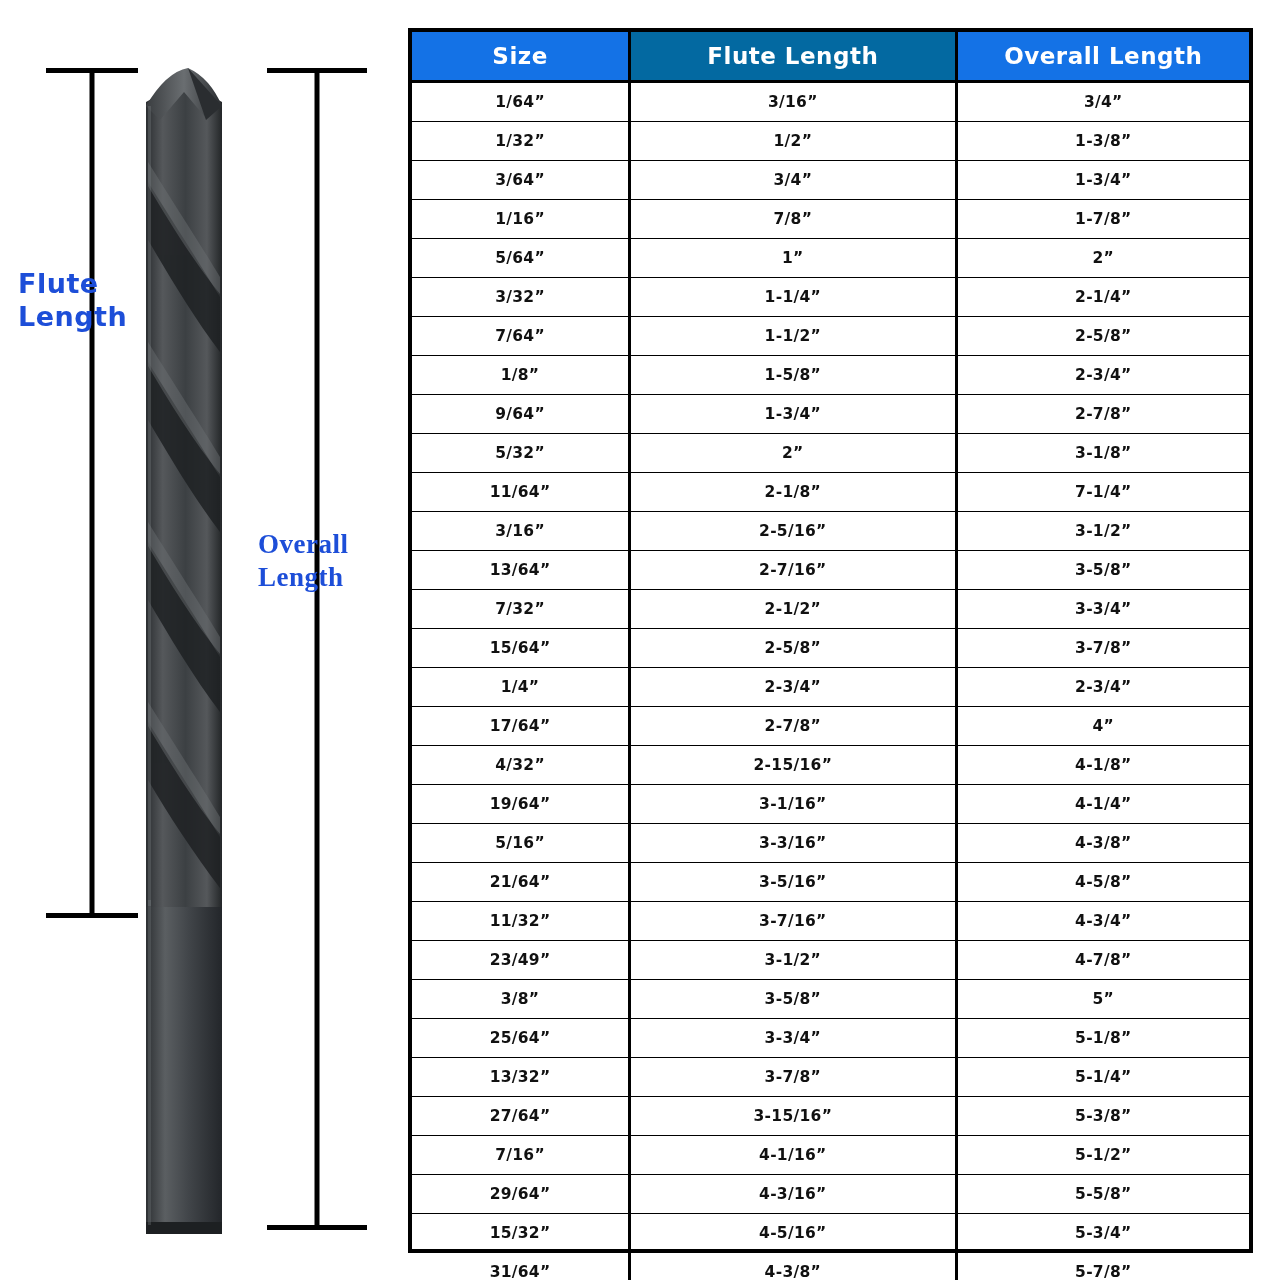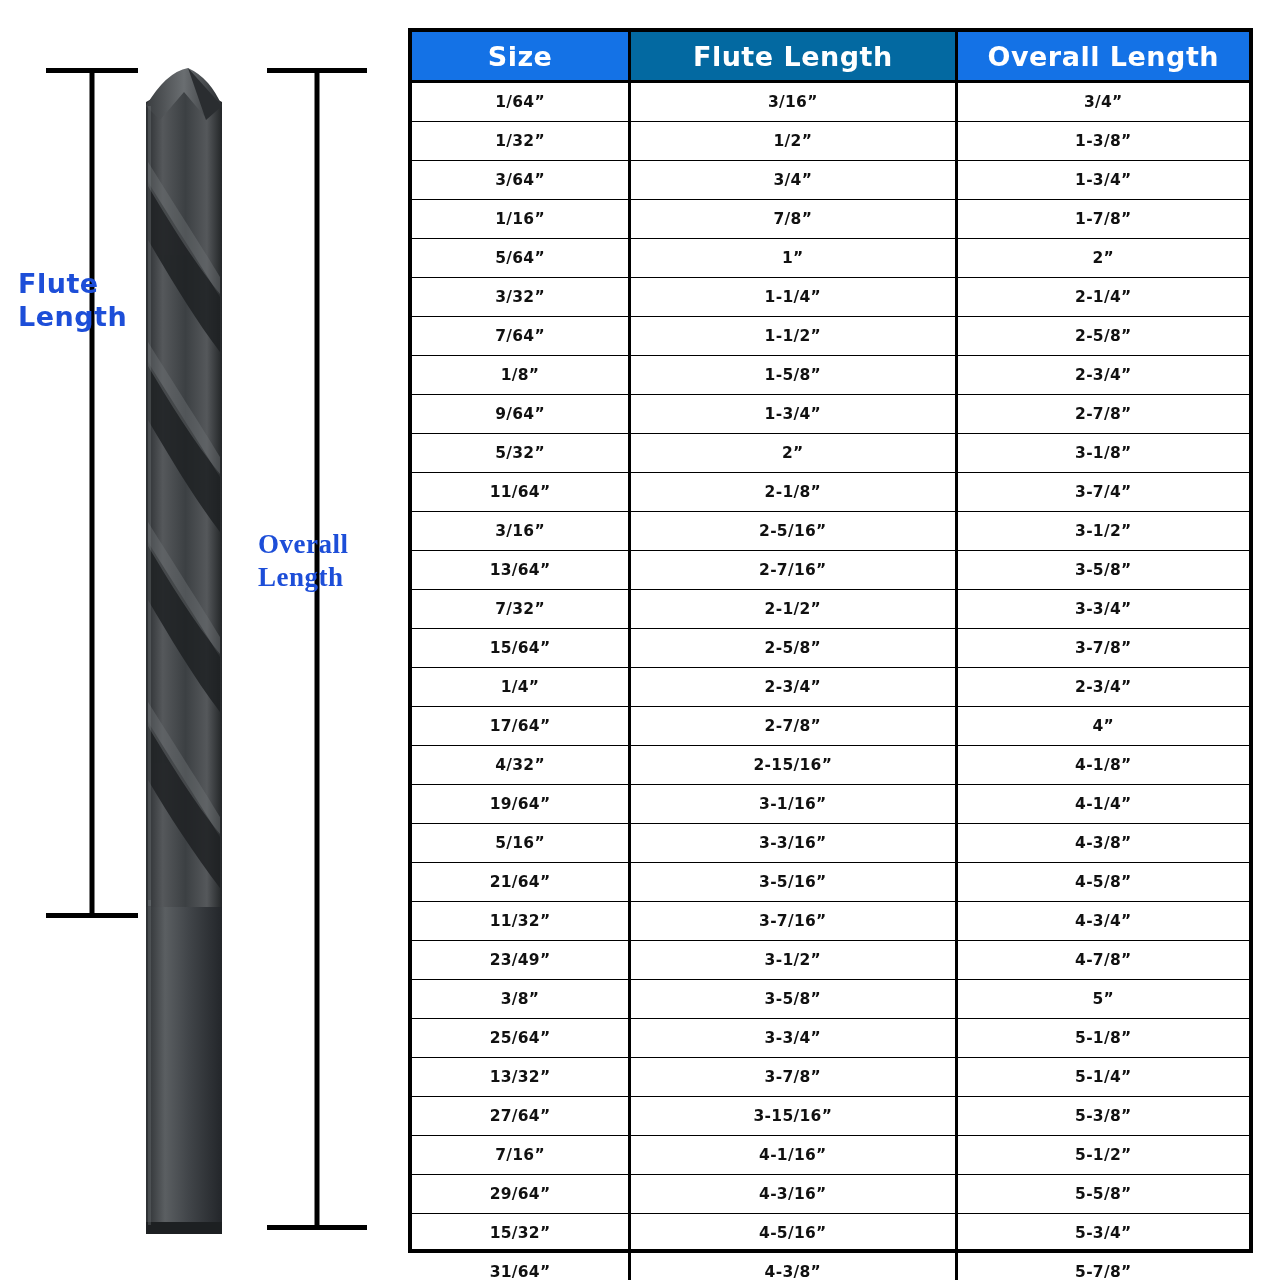--- a/index.html
+++ b/index.html
@@ -94,21 +94,21 @@
   }
   table.spec {
     border-collapse: collapse;
     width: 100%;
     height: 100%;
     table-layout: fixed;
   }
   table.spec th {
     background: #1472e6;
     color: #ffffff;
-    font-size: 27px;
+    font-size: 23px;
     font-weight: bold;
     height: 46px;
     border-right: 3px solid #000;
     border-bottom: 3px solid #000;
     letter-spacing: 0.5px;
   }
   table.spec th:last-child { border-right: none; }
   table.spec td {
     font-size: 15.5px;
     font-weight: bold;
@@ -257,21 +257,21 @@
             <td>2-7/8”</td>
           </tr>
           <tr>
             <td>5/32”</td>
             <td>2”</td>
             <td>3-1/8”</td>
           </tr>
           <tr>
             <td>11/64”</td>
             <td>2-1/8”</td>
-            <td>3-7/4”</td>
+            <td>7-1/4”</td>
           </tr>
           <tr>
             <td>3/16”</td>
             <td>2-5/16”</td>
             <td>3-1/2”</td>
           </tr>
           <tr>
             <td>13/64”</td>
             <td>2-7/16”</td>
             <td>3-5/8”</td>

